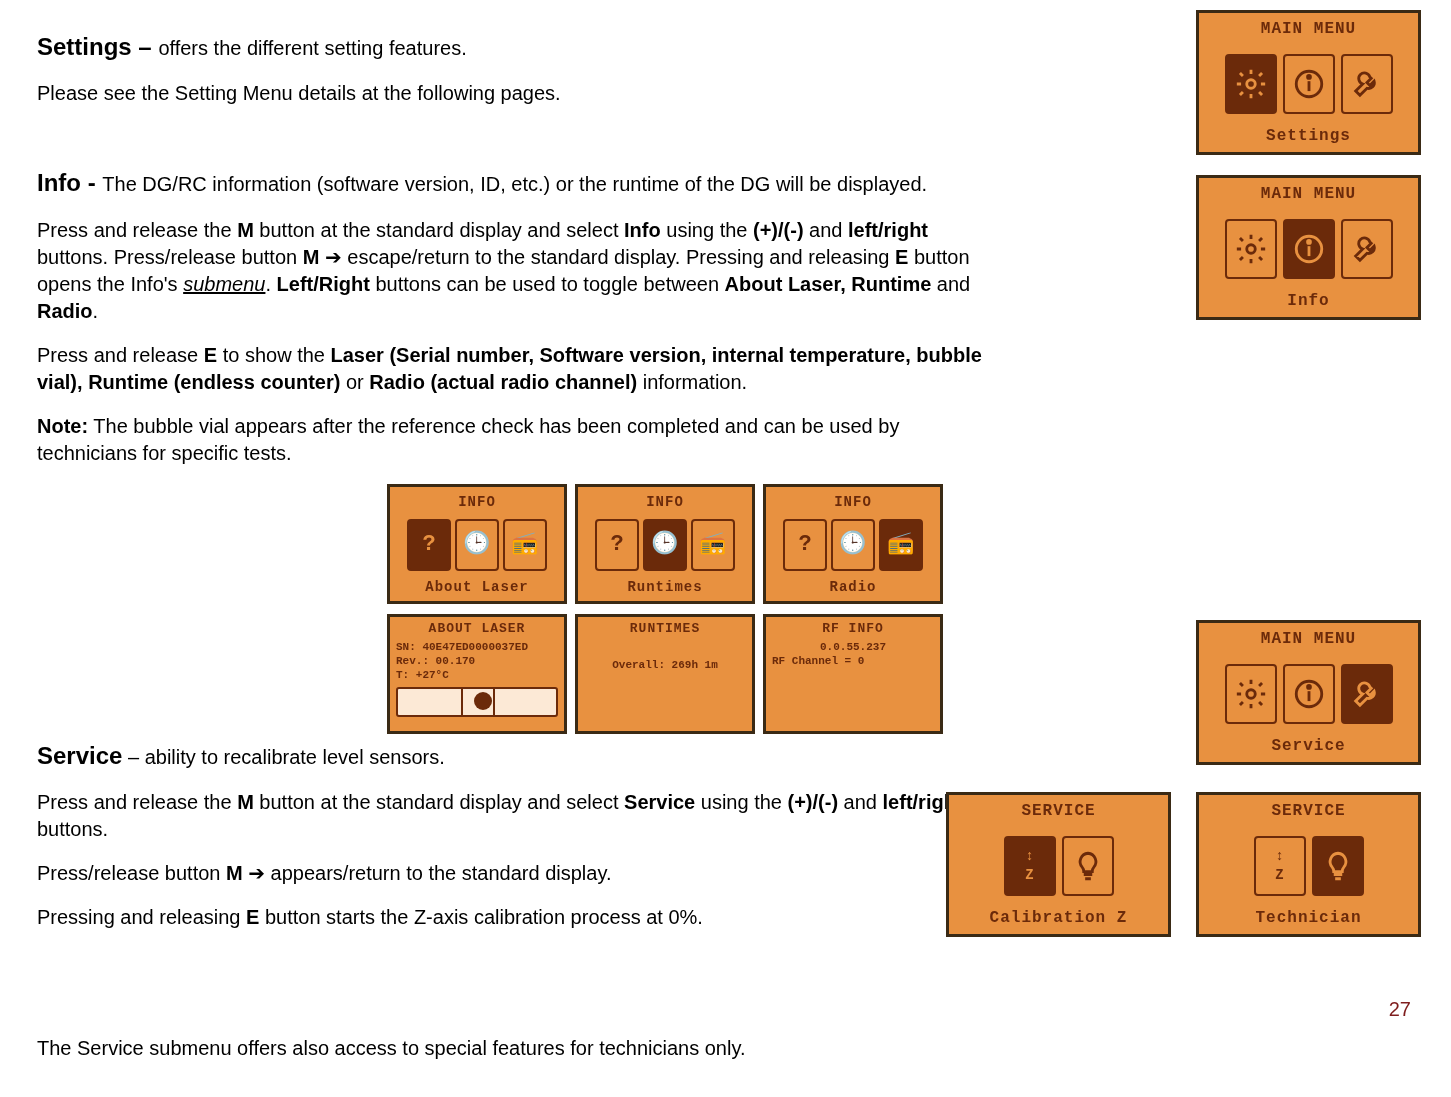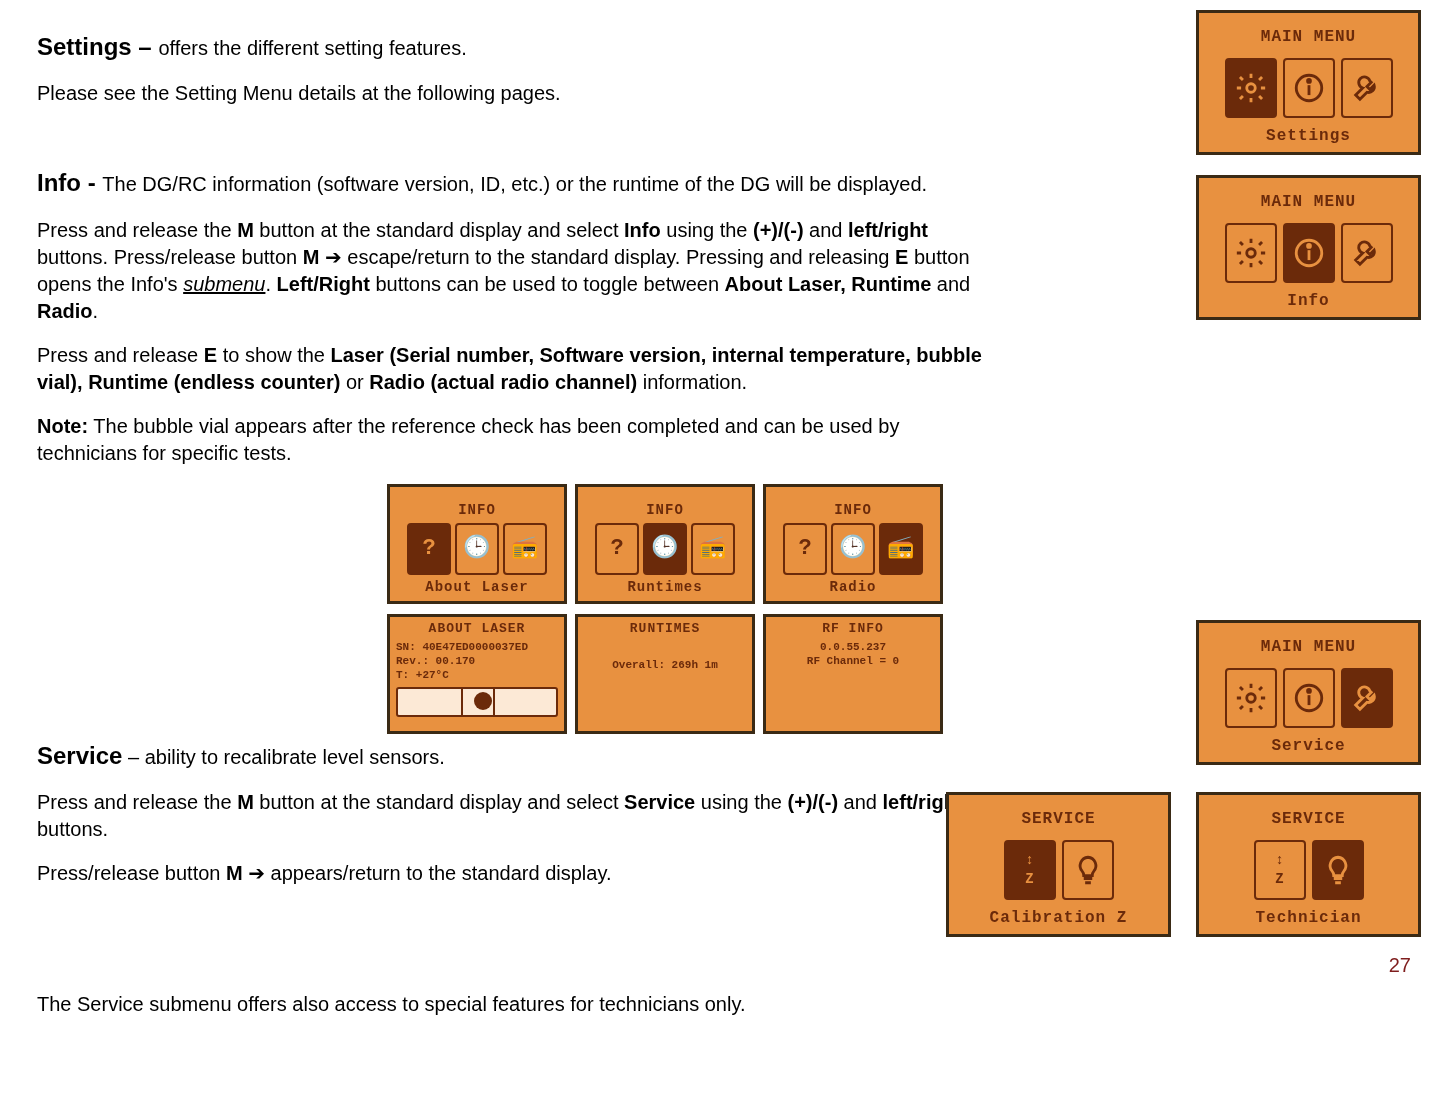--- a/index.html
+++ b/index.html
@@ -65,21 +65,21 @@
     display: flex;
     flex-direction: column;
     font-family: "Courier New", monospace;
     font-weight: bold;
     color: #6b2a0a;
     overflow: hidden;
   }
   .lcd-title {
     text-align: center;
     font-size: 16px;
-    padding-top: 14px;
+    padding-top: 6px;
     letter-spacing: 1px;
   }
   .lcd-icons {
     flex: 1;
     display: flex;
     justify-content: center;
     align-items: center;
     gap: 6px;
   }
   .lcd-icon {
@@ -350,35 +350,38 @@
             <div class="dot"></div>
           </div>
       </div>
       <div class="lcd-detail">
         <div class="dt-title">RUNTIMES</div>
         <div style="text-align:center;margin-top:20px">Overall: 269h 1m</div>
       </div>
       <div class="lcd-detail">
         <div class="dt-title">RF INFO</div>
         <div style="text-align:center">0.0.55.237</div>
-        <div style="text-align:center">RF Channel = 0</div>
+        <div style="text-align:left">RF Channel = 0</div>
       </div>
     </div>
   </div>
 
   <p style="margin-top:6px">
     <span class="bold" style="font-size:24px">Service</span><span> – </span><span>ability to recalibrate level sensors.</span>
   </p>
   <p>
     <span>Press and release the </span><span class="bold">M</span><span> button at the standard display and select </span><span class="bold">Service</span><span> using the </span><span class="bold">(+)/(-)</span><span> and </span><span class="bold">left/right</span><span> buttons.</span>
   </p>
   <div style="width:700px">
   <p>
     <span>Press/release button </span><span class="bold">M</span><span> ➔ </span><span>appears/return to the standard display.</span>
   </p>
+  <p>
+    <span>Pressing and releasing </span><span class="bold">E</span><span> button starts the Z-axis calibration process at 0%.</span>
+  </p>
   </div>
 
   <div style="height:70px"></div>
   <p>The Service submenu offers also access to special features for technicians only.</p>
 
 </div>
 
 <div class="page-num">27</div>
 
 </body></html>

